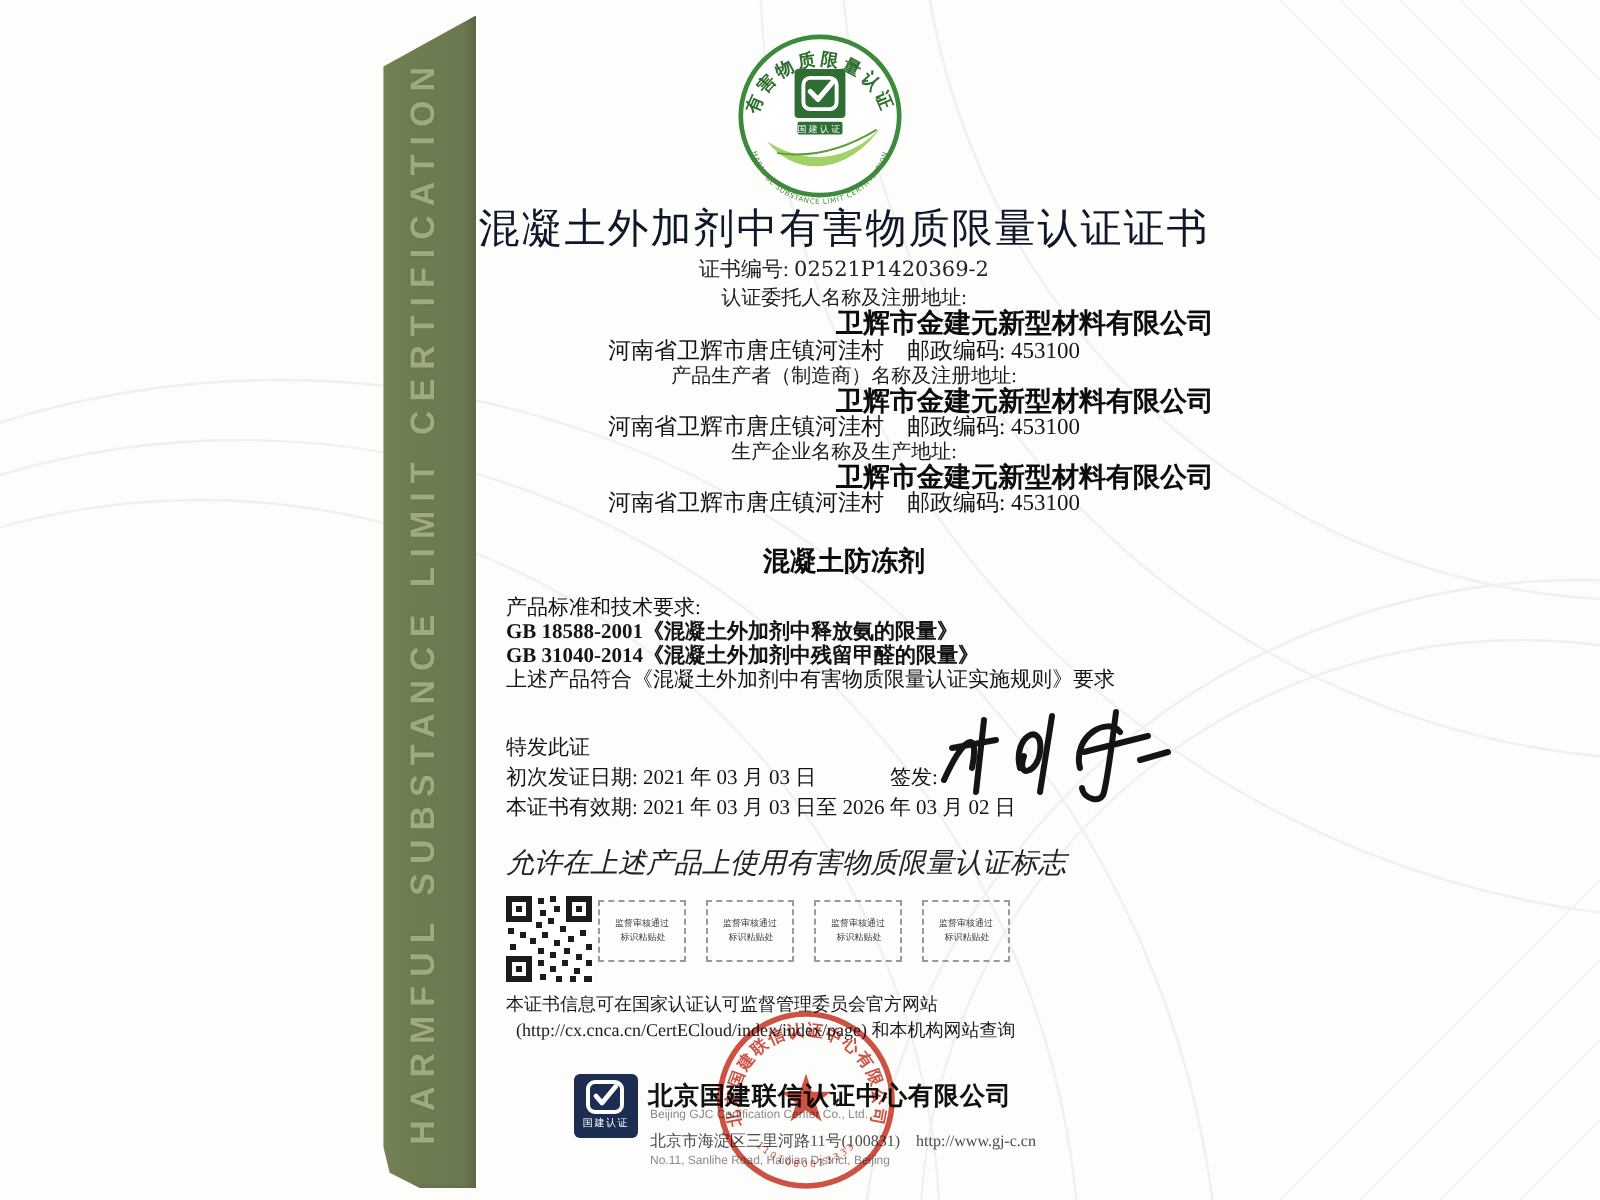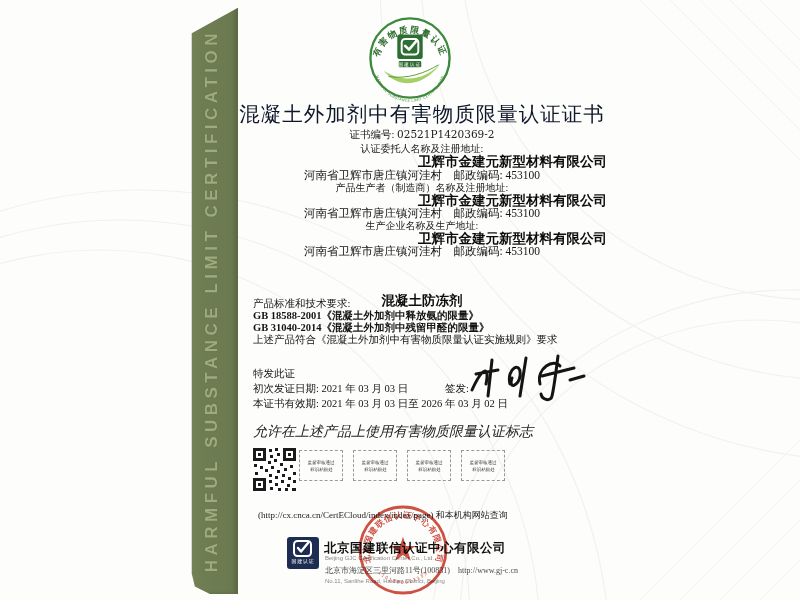--- a/index.html
+++ b/index.html
@@ -13,21 +13,21 @@
     clip-path:polygon(11% 4.3%,99% 0%,100% 0%,100% 100%,46% 100%,17% 98.7%,11% 96.5%);
     box-shadow:inset -3px 0 4px rgba(0,0,0,.15);display:flex;align-items:center;justify-content:center;}
   #spine-text{writing-mode:vertical-rl;transform:rotate(180deg);font-weight:bold;font-size:17px;letter-spacing:4.5px;
     color:#9dab7e;text-shadow:0 0 1px #5f6e46;white-space:nowrap;font-family:"Liberation Sans",sans-serif;}
   .center-col{left:237px;width:370px;text-align:center;}
   .title{font-size:20.5px;font-weight:normal;color:#0f172a;letter-spacing:1px;font-family:"DejaVu Sans",sans-serif;}
   .certno{font-size:10.5px;color:#222;font-family:"Liberation Serif",serif;}
   .label{font-size:10px;color:#1a1a1a;font-family:"Liberation Serif",serif;}
   .company{font-size:13.5px;font-weight:bold;color:#0d0d0d;font-family:"DejaVu Sans",sans-serif;text-align:right;}
   .address{font-size:11.5px;color:#141414;font-family:"Liberation Serif",serif;}
-  .product{font-size:13.5px;font-weight:bold;color:#0d0d0d;margin-top:20px;}
+  .product{font-size:13.5px;font-weight:bold;color:#0d0d0d;}
   .left-col{left:253px;text-align:right;}
   .std{font-size:10.5px;color:#141414;font-family:"Liberation Serif",serif;}
   .note{font-size:14px;color:#222;font-family:"Liberation Serif",serif;font-style:italic;}
   .query{font-size:9px;color:#1a1a1a;font-family:"Liberation Serif",serif;}
   .sup-box{position:absolute;top:450px;width:44px;height:31px;border:1px dashed #9a9a9a;box-sizing:border-box;
     display:flex;flex-direction:column;align-items:center;justify-content:center;gap:2px;}
   .sup-box span{font-size:5px;line-height:5px;color:#3a3a3a;transform:scale(.9);white-space:nowrap;font-family:"Liberation Serif",serif;}
   .footer-cn{font-size:12.5px;font-weight:bold;color:#101010;letter-spacing:.5px;}
   .footer-en{font-size:6px;color:#8a8a8a;}
   .footer-ad{font-size:8px;color:#4a4a4a;font-family:"Liberation Serif",serif;}
@@ -176,20 +176,21 @@
   </div>
   <div class="sup-box" style="left:407px;">
     <span>监督审核通过</span>
     <span>标识粘贴处</span>
   </div>
   <div class="sup-box" style="left:461px;">
     <span>监督审核通过</span>
     <span>标识粘贴处</span>
   </div>
 
+  <div class="abs left-col query" style="top:496px;">本证书信息可在国家认证认可监督管理委员会官方网站</div>
   <div class="abs query" style="left:258px;top:509px;">(http://cx.cnca.cn/CertECloud/index/index/page) 和本机构网站查询</div>
 
   <svg class="abs" style="left:287px;top:537px;" width="32" height="32" viewBox="0 0 32 32">
     <rect width="32" height="32" rx="3" fill="#1d2d52"></rect>
     <rect x="7" y="4" width="17" height="15" rx="3.5" fill="none" stroke="#ffffff" stroke-width="2"></rect>
     <path d="M11,11 L14,14.5 L21,6" fill="none" stroke="#ffffff" stroke-width="2.4" stroke-linecap="round" stroke-linejoin="round"></path>
     <text x="16" y="26" font-size="5" fill="#ffffff" text-anchor="middle" letter-spacing=".8">国建认证</text>
   </svg>
   <div class="abs footer-cn" style="left:324px;top:540px;">北京国建联信认证中心有限公司</div>
   <div class="abs footer-en" style="left:325px;top:555px;">Beijing GJC Certification Center Co., Ltd.</div>

